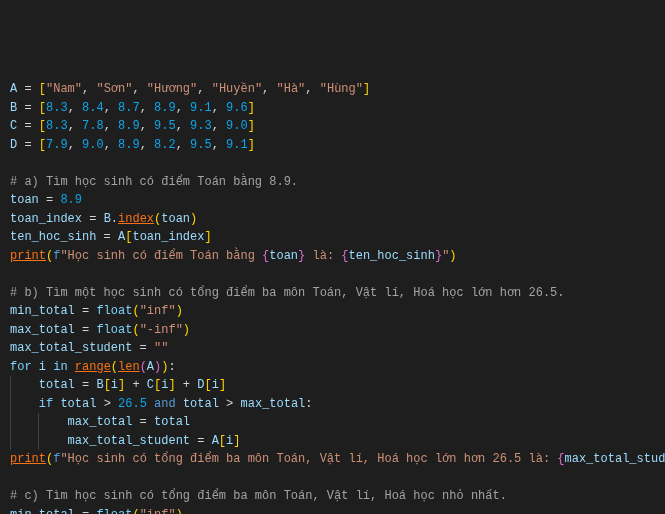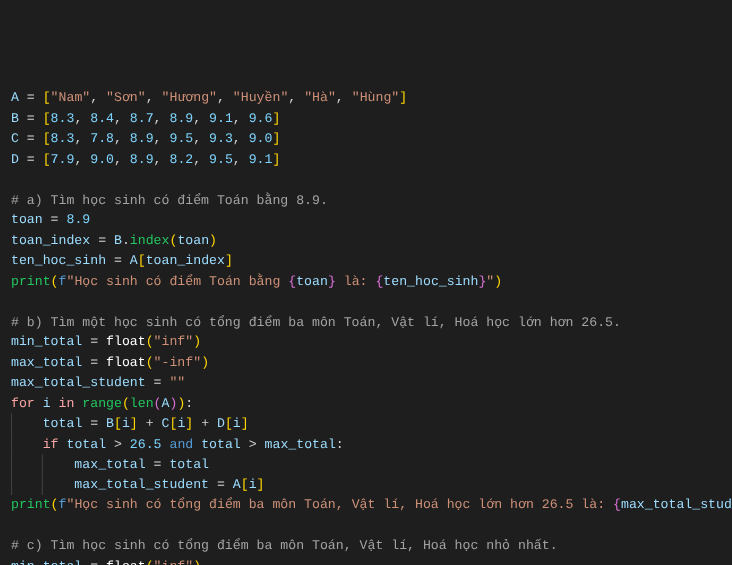--- a/index.html
+++ b/index.html
@@ -9,26 +9,26 @@
     font-family: Consolas, 'Courier New', monospace;
     font-size: 12px;
     line-height: 18.5px;
     color: #d4d4d4;
     white-space: pre;
   }
   .line { position: relative; }
   .v  { color: #9cdcfe; }   
   .op { color: #d4d4d4; }
   .s  { color: #ce9178; }   
-  .n  { color: #7dd3fc; font-family: Liberation Mono, monospace; }   
+  .n  { color: #0ea5e9; font-family: Liberation Mono, monospace; }   
   .c  { color: #a3a3a3; }   
-  .fn { color: #22c55e; }   
-  .kw { color: #fca5a5; }   
+  .fn { color: #f97316; text-decoration: underline; }   
+  .kw { color: #7dd3fc; }   
   .ct { color: #569cd6; }   
-  .bi { color: #ffffff; }   
+  .bi { color: #7dd3fc; }   
   .p  { color: #d4d4d4; }   
   .br { color: #ffd700; }   
   .bp { color: #da70d6; }   
   .guide {
     position: absolute;
     left: 0; top: 0; bottom: 0;
     border-left: 1px solid #404040;
     display: inline-block;
     height: 100%;
   }

